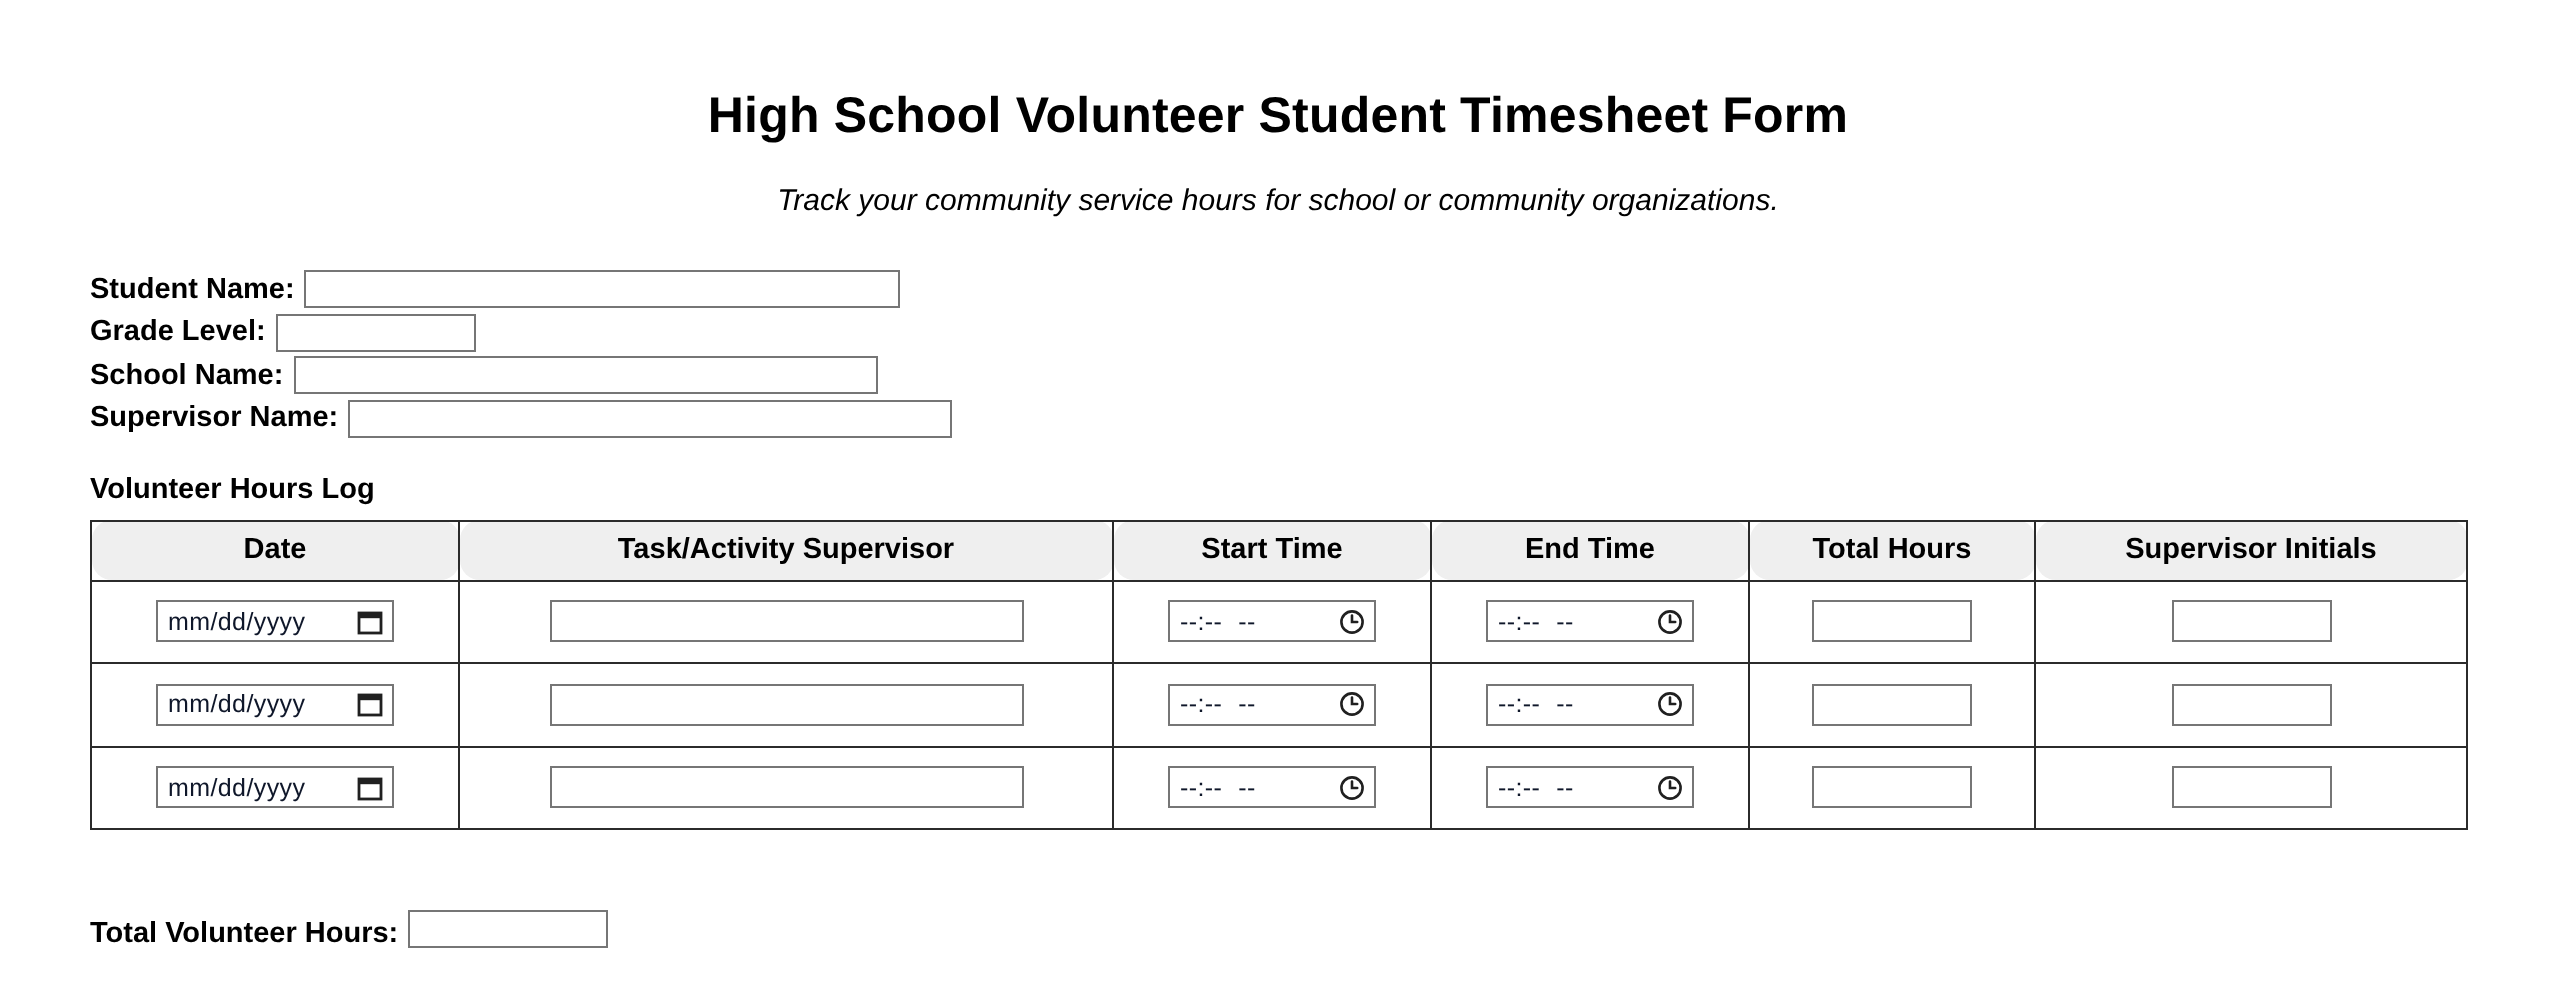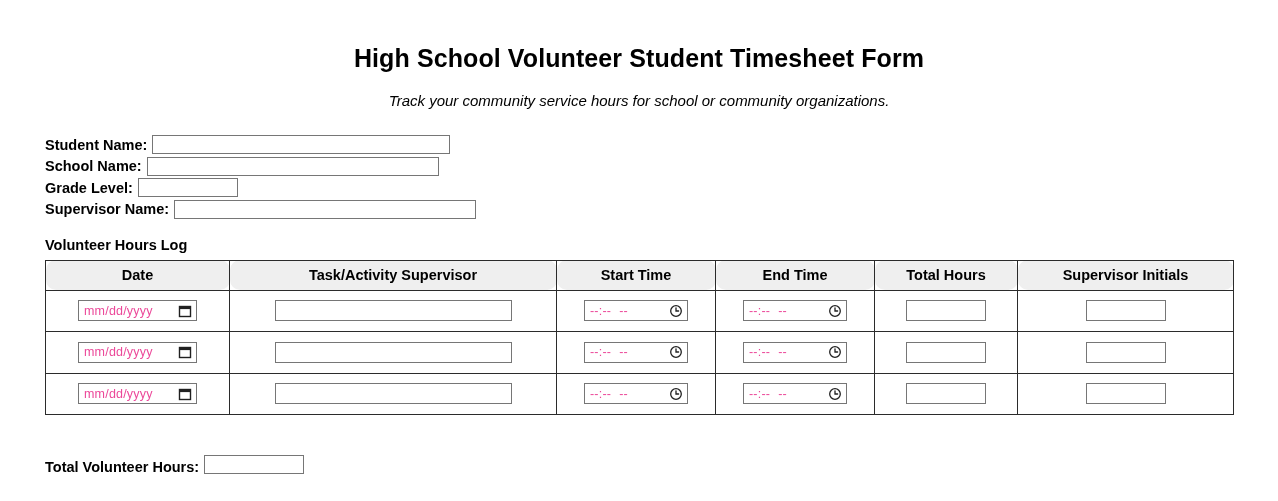--- a/index.html
+++ b/index.html
@@ -123,21 +123,21 @@
   .picker {
     box-sizing: border-box;
     display: inline-flex;
     align-items: center;
     border: 1px solid #767676;
     background: #ffffff;
     height: 21px;
     padding: 0 4px 0 5px;
     font-family: "Liberation Sans", sans-serif;
     font-size: 12.5px;
-    color: #ec4899;
+    color: #0f172a;
     white-space: nowrap;
     vertical-align: middle;
   }
   .picker-date { width: 119px; }
   .picker-time { width: 104px; }
   .picker .ph {
     letter-spacing: 0.2px;
   }
   .picker .ph-gap { padding-left: 8px; }
   .picker .spacer { flex: 1 1 auto; }
@@ -191,27 +191,27 @@
   <p class="form-subtitle">Track your community service hours for school or community organizations.</p>
 
   <div class="field-block">
 
     <div class="field-row">
       <span class="field-label">Student Name:</span>
       <input class="text-input w-student" type="text" value="" style="">
     </div>
 
     <div class="field-row">
+      <span class="field-label">Grade Level:</span>
+      <input class="text-input w-grade" type="text" value="" style="">
+    </div>
+
+    <div class="field-row">
       <span class="field-label">School Name:</span>
       <input class="text-input w-school" type="text" value="" style="">
-    </div>
-
-    <div class="field-row">
-      <span class="field-label">Grade Level:</span>
-      <input class="text-input w-grade" type="text" value="" style="">
     </div>
 
 
     <div class="field-row">
       <span class="field-label">Supervisor Name:</span>
       <input class="text-input w-super" type="text" value="" style="">
     </div>
 
   </div>
 

